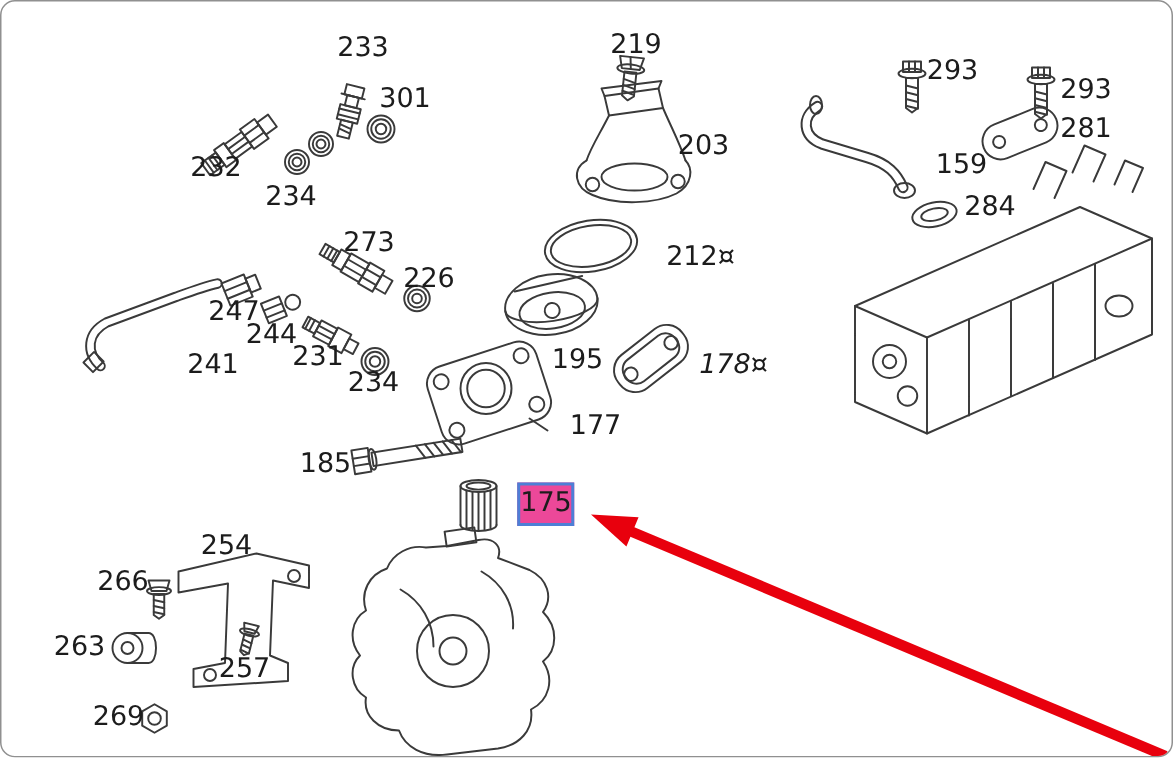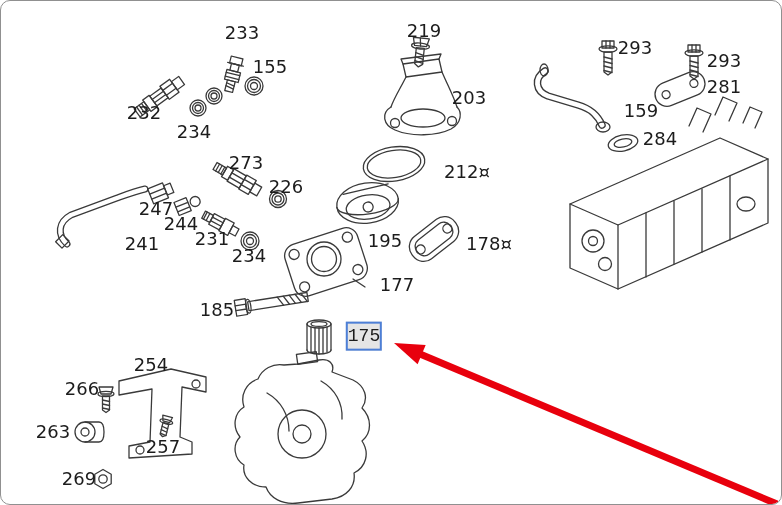--- a/index.html
+++ b/index.html
@@ -33,23 +33,22 @@
     transform: translate(-50%, -50%);
     font-size: 18px;
     line-height: 1.15;
     color: var(--label-color, #1c1c1c);
     white-space: nowrap;
     cursor: pointer;
     user-select: none;
   }
   .part-label.highlighted {
     border: 2px solid var(--highlight-color, #4d7fd6);
-    background: #e5e5e5;
+    background: #ec4899;
     padding: 2px 0;
-    font-family: Liberation Mono, monospace;
   }
 </style>
 </head>
 <body>
 
 <div id="canvas">
 
   <svg id="art" width="782" height="505" viewBox="0 0 782 505">
     <defs>
       <g id="ring">
@@ -274,40 +273,40 @@
     </g>
 
     <g>
       <line x1="776" y1="503" x2="419" y2="353" stroke="#e8000d" stroke-width="7"></line>
       <polygon points="393,342 424.7,343.9 416.6,363.3" fill="#e8000d" stroke="none"></polygon>
     </g>
   </svg>
 
   <div id="labels-layer">
       <div class="part-label" style="left: 241px; top: 32px;">233</div>
-      <div class="part-label" style="left: 269px; top: 66px;">155</div>
+      <div class="part-label" style="left: 269px; top: 66px;">301</div>
       <div class="part-label" style="left: 143px; top: 112px;">232</div>
       <div class="part-label" style="left: 193px; top: 131px;">234</div>
       <div class="part-label" style="left: 423px; top: 30px;">219</div>
       <div class="part-label" style="left: 468px; top: 97px;">203</div>
       <div class="part-label" style="left: 634px; top: 47px;">293</div>
       <div class="part-label" style="left: 723px; top: 60px;">293</div>
       <div class="part-label" style="left: 723px; top: 86px;">281</div>
       <div class="part-label" style="left: 640px; top: 110px;">159</div>
       <div class="part-label" style="left: 659px; top: 138px;">284</div>
       <div class="part-label" style="left: 245px; top: 162px;">273</div>
       <div class="part-label" style="left: 285px; top: 186px;">226</div>
       <div class="part-label" style="left: 452px; top: 171px; margin-left: 14px;">212¤</div>
       <div class="part-label" style="left: 155px; top: 208px;">247</div>
       <div class="part-label" style="left: 180px; top: 223px;">244</div>
       <div class="part-label" style="left: 141px; top: 243px;">241</div>
       <div class="part-label" style="left: 211px; top: 238px;">231</div>
       <div class="part-label" style="left: 248px; top: 255px;">234</div>
       <div class="part-label" style="left: 384px; top: 240px;">195</div>
-      <div class="part-label" style="left: 488px; top: 243px;">178¤</div>
+      <div class="part-label" style="left: 488px; top: 243px; font-style: italic;">178¤</div>
       <div class="part-label" style="left: 396px; top: 284px;">177</div>
       <div class="part-label" style="left: 216px; top: 309px;">185</div>
       <div class="part-label highlighted" style="left: 363px; top: 335px;">175</div>
       <div class="part-label" style="left: 150px; top: 364px;">254</div>
       <div class="part-label" style="left: 81px; top: 388px;">266</div>
       <div class="part-label" style="left: 52px; top: 431px;">263</div>
       <div class="part-label" style="left: 162px; top: 446px;">257</div>
       <div class="part-label" style="left: 78px; top: 478px;">269</div>
     </div>
 

